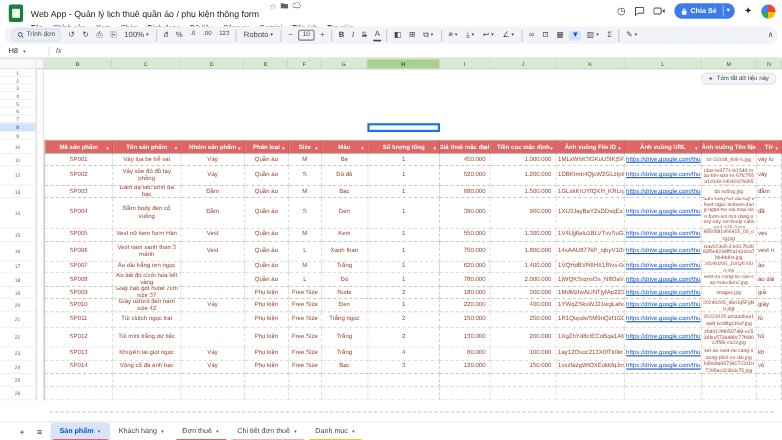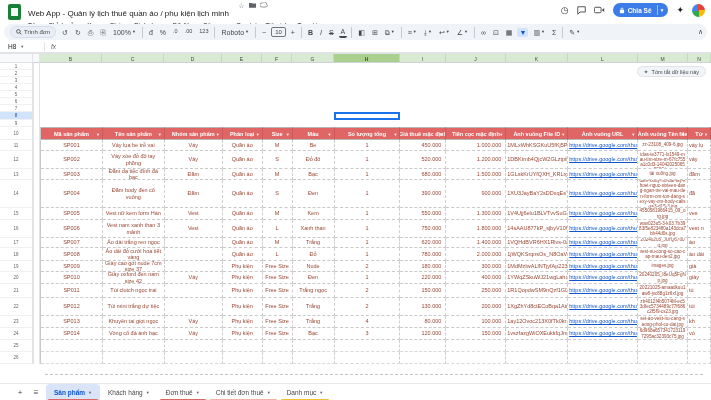--- a/index.html
+++ b/index.html
@@ -103,21 +103,21 @@
 </head>
 <body>
 
 <div id="app">
 
   <div class="titlebar">
     <div class="logo">
         <div class="inner"></div>
       </div>
     <div class="title-block">
-      <span class="doc-title">Web App - Quản lý lịch thuê quần áo / phụ kiện lịch minh</span>
+      <span class="doc-title">Web App - Quản lý lịch thuê quần áo / phụ kiện thông form</span>
       <span class="title-icons">
         <span>☆</span>
         <span>
           <svg width="7" height="6" viewBox="0 0 10 8">
               <path d="M0 1h4l1 1h5v6H0z" fill="#5f6368"></path>
             </svg>
         </span>
         <span>
           <svg width="8" height="6" viewBox="0 0 12 8">
               <path d="M3 7a3 3 0 1 1 .5-5.9A3.5 3.5 0 0 1 10 3a2.5 2.5 0 0 1-.5 4z" fill="none" stroke="#5f6368" stroke-width="1"></path>

